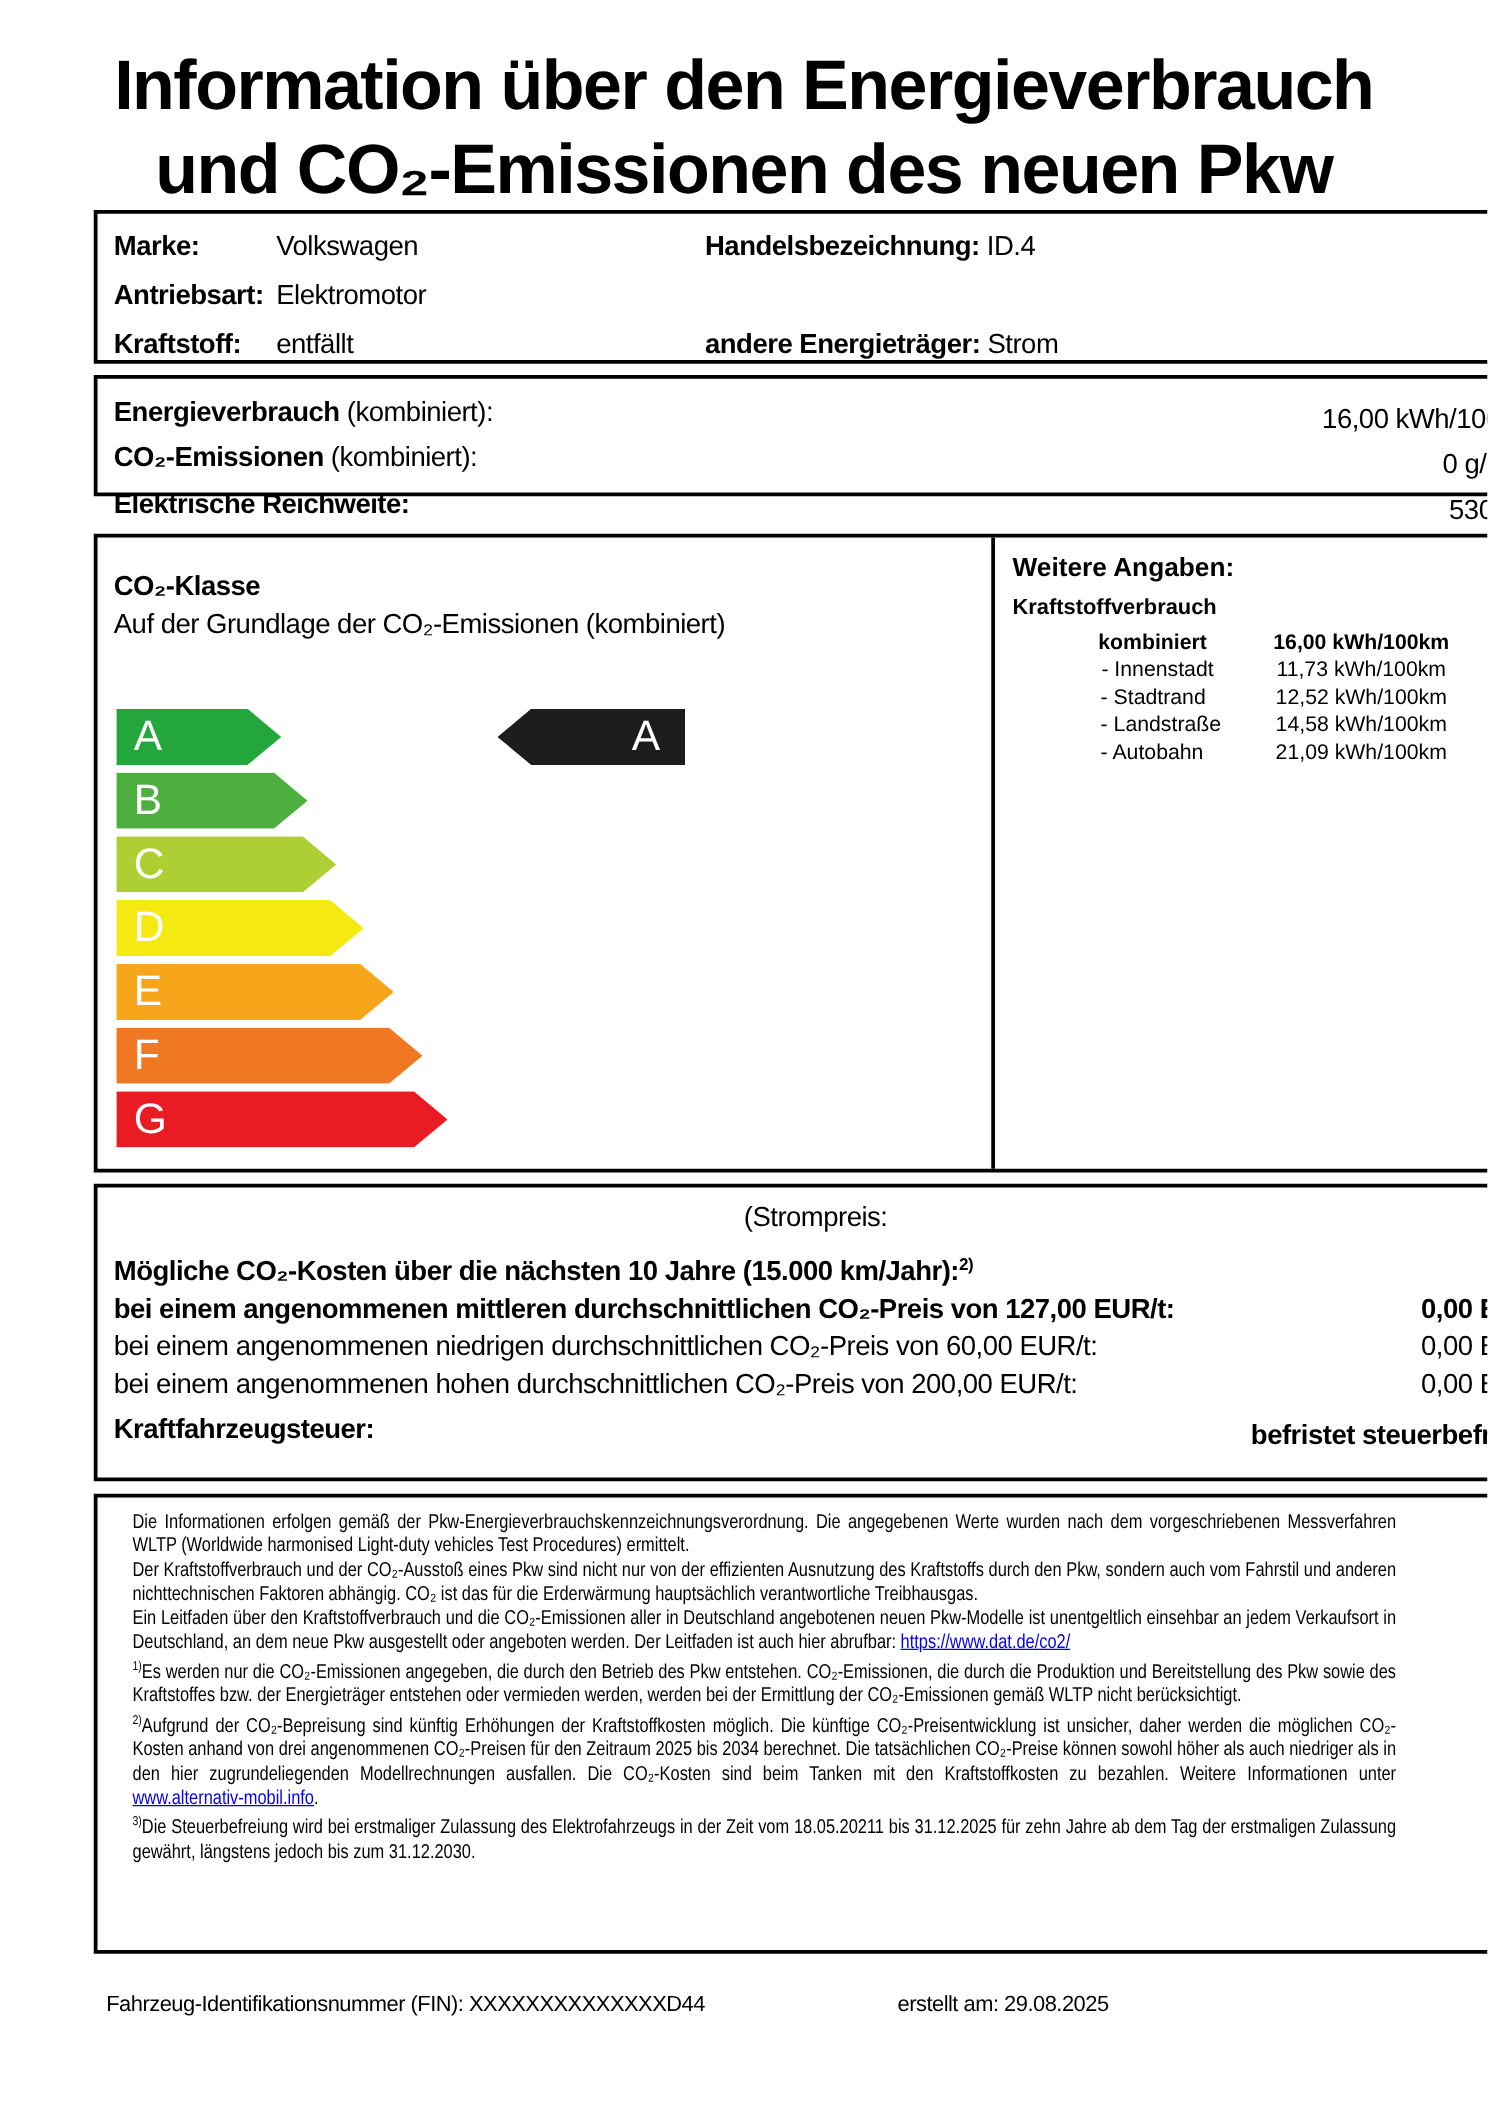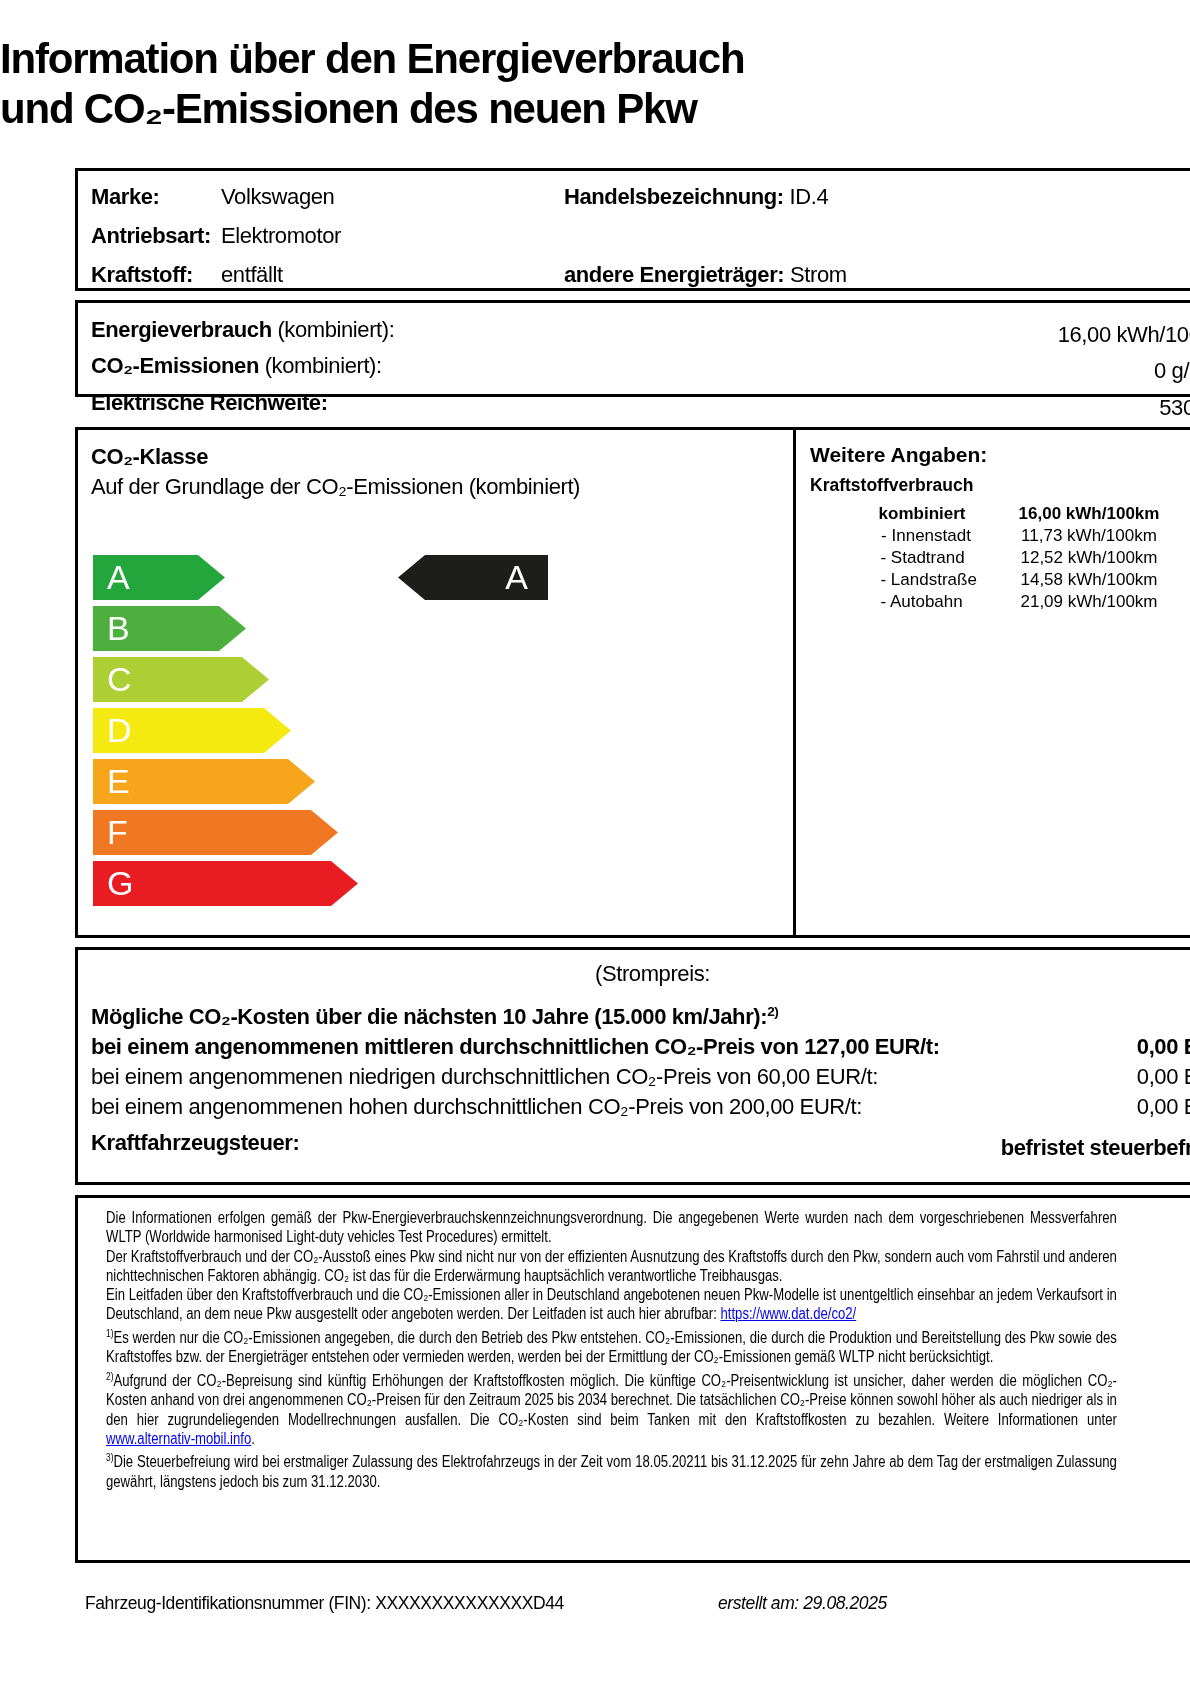--- a/index.html
+++ b/index.html
@@ -5,39 +5,39 @@
   * { margin:0; padding:0; box-sizing:border-box; }
   body { background:#ffffff; }
   .page {
     position:relative; width:1190px; height:1683px; background:#fff;
     font-family:"Liberation Sans", sans-serif; color:#000; overflow:hidden;
   }
   .cond { letter-spacing:-0.4px; }
   .bold { font-weight:bold; }
 
   .title {
-    position:absolute; top:34px; left:0; width:100%; text-align:left;
-    font-weight:bold; font-size:42px; line-height:1.2; letter-spacing:-1.2px;
+    position:absolute; top:34px; left:0; width:100%; text-align:center;
+    font-weight:bold; font-size:56px; line-height:1.2; letter-spacing:-1.2px;
   }
 
   .box { position:absolute; left:75px; width:1170px; border:3px solid #000; background:#fff; }
 
   
   .box1 { top:168px; height:123px; padding:13px 13px; font-size:22px; }
   .b1row { display:grid; grid-template-columns:473px auto; margin-bottom:13px; }
   .lblw { display:inline-block; width:130px; }
 
   
   .box2 { top:300px; height:97px; padding:11px 13px; font-size:22px; }
   .b2row { display:flex; justify-content:space-between; line-height:31px; }
   sup { font-size:62%; }
 
   
   .box3 { top:427px; height:511px; display:flex; }
-  .b3left { width:715px; padding:12px 13px; }
+  .b3left { width:715px; padding:24px 13px; }
   .fs22 { font-size:22px; line-height:30px; }
   .arrows { position:relative; margin-top:53px; margin-left:2px; }
   .arrow-row { height:45px; margin-bottom:6px; position:relative; }
   .arrow {
     height:45px; color:#fff; font-size:34px; line-height:45px; padding-left:14px;
     clip-path: polygon(0 0, calc(100% - 27px) 0, 100% 50%, calc(100% - 27px) 100%, 0 100%);
   }
   .blackarrow {
     position:absolute; top:0; left:305px; width:150px; height:45px;
     color:#fff; font-size:34px; line-height:45px; text-align:right; padding-right:20px;
@@ -60,21 +60,21 @@
   .fineprint {
     width:1232px; transform:scaleX(0.8205); transform-origin:0 0;
     font-size:16px; line-height:19.3px; text-align:justify;
   }
   .fineprint p { margin:0; }
   .fineprint sup { font-size:64%; }
   a.link { color:#0000ee; text-decoration:underline; cursor:pointer; }
 
   
   .footer { position:absolute; top:1593px; left:85px; width:1030px; font-size:17.5px; }
-  .footer .created { position:absolute; left:633px; top:0;font-style:italic; }
+  .footer .created { position:absolute; left:633px; top:0; }
 </style>
 </head>
 <body>
 
 <div class="page">
 
   <div class="title">
     <div>Information über den Energieverbrauch</div>
     <div>und CO₂-Emissionen des neuen Pkw</div>
   </div>

